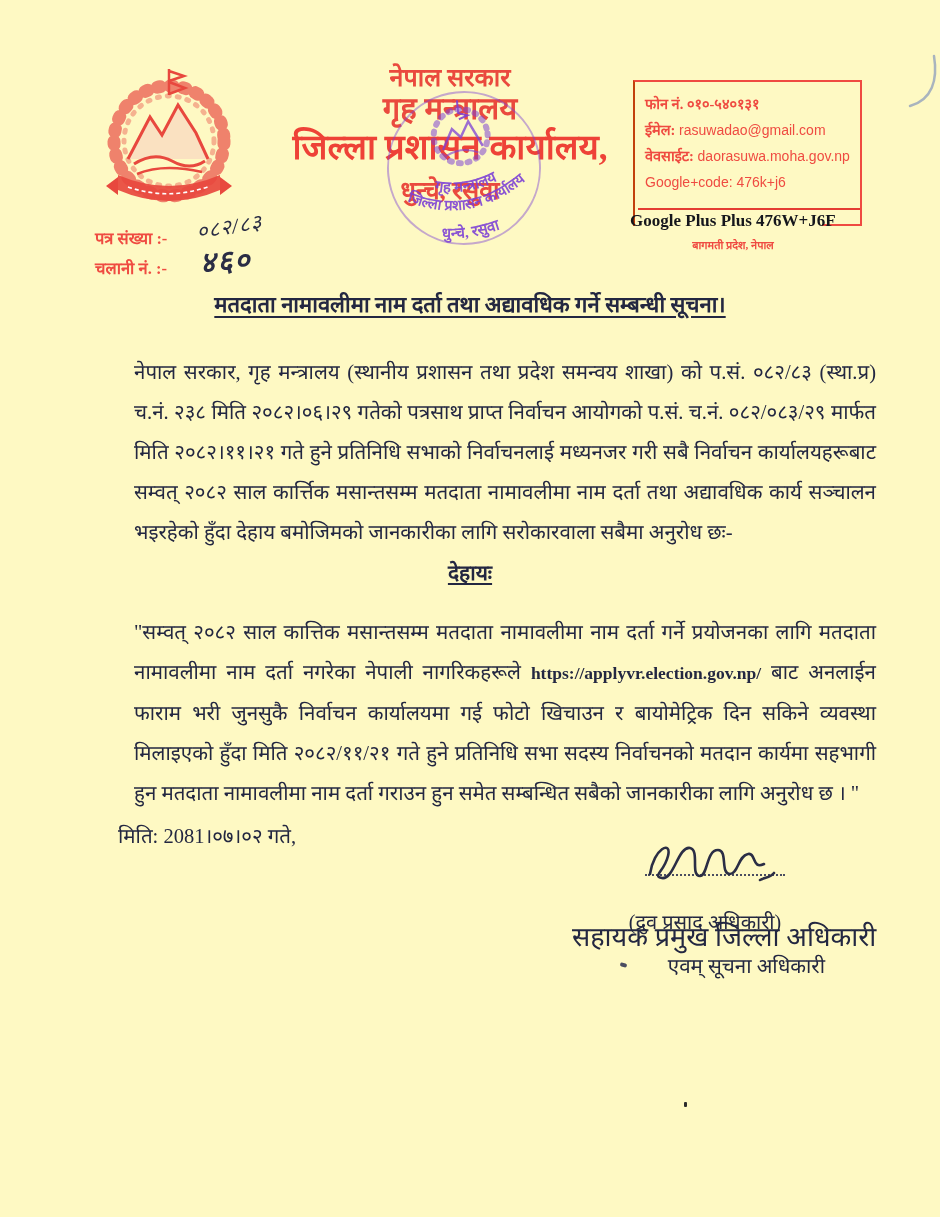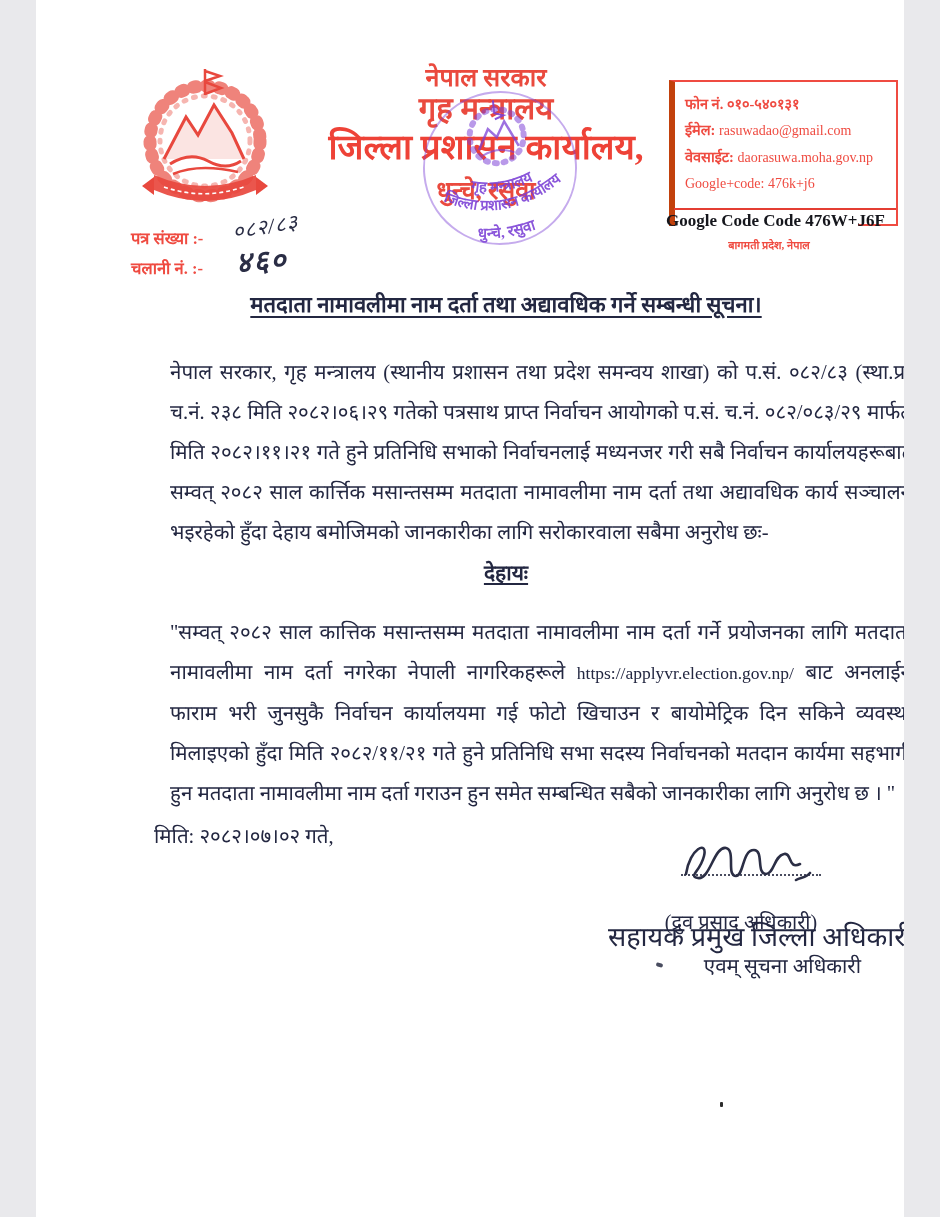--- a/index.html
+++ b/index.html
@@ -1,42 +1,42 @@
 <!DOCTYPE html>
 <html><head>
 <meta charset="utf-8">
 <style>
   html,body{margin:0;padding:0;background:#e9e9ec;}
   .page{
     position:relative;
-    width:868px;height:1217px;
+    width:940px;height:1217px;
     margin:0 auto;
-    background:#ffffff;
+    background:#fef9c3;
     overflow:hidden;
     font-family:"Liberation Serif","DejaVu Serif",serif;
     color:#232741;
   }
   
   .emblem{position:absolute;left:94px;top:60px;width:150px;height:152px;}
   .hdr{position:absolute;left:255px;top:64px;width:390px;text-align:center;z-index:2;}
   .hdr .gov{font-size:25px;font-weight:700;color:#ea4a3e;line-height:28px;}
   .hdr .min{font-size:31px;font-weight:700;color:#ea4a3e;line-height:34px;}
   .hdr .off{font-size:35px;font-weight:700;color:#ee4237;line-height:44px;white-space:nowrap;}
   .hdr .place{font-size:25px;font-weight:700;color:#ea4a3e;line-height:30px;margin-top:6px;}
   .stamp{position:absolute;left:378px;top:82px;width:172px;height:172px;z-index:5;opacity:.88;}
   .penmark{position:absolute;left:898px;top:52px;width:42px;height:62px;z-index:1;}
 
   
   .cbox{
     position:absolute;left:633px;top:80px;width:229px;height:146px;
-    border-top:2px solid #ef4b41;border-left:6px solid #c2410c;border-right:2px solid #ef4b41;
+    border-top:2px solid #ef4b41;border-left:2px solid #c2410c;border-right:2px solid #ef4b41;
     padding:9px 4px 0 10px;box-sizing:border-box;z-index:3;
   }
   .cbox .cl{font-size:14.5px;font-weight:700;color:#ef4b41;line-height:26px;white-space:nowrap;}
-  .cbox .lat{font-weight:400;font-family:Liberation Serif, serif;font-size:14px;}
+  .cbox .lat{font-weight:400;font-family:Liberation Sans, sans-serif;font-size:14px;}
   .boxfoot{position:absolute;left:822px;top:224px;width:38px;height:2px;background:#ef4b41;z-index:3;}
   .strike{position:absolute;left:638px;top:208px;width:222px;height:2px;background:#e43d33;z-index:6;}
   .pluscode{position:absolute;left:630px;top:211px;font-size:17px;font-weight:700;color:#15161c;z-index:7;white-space:nowrap;}
   .province{position:absolute;left:633px;top:237px;width:200px;text-align:center;font-size:11px;font-weight:700;color:#ef4b41;white-space:nowrap;}
 
   
   .reflabel{position:absolute;font-size:16.5px;font-weight:700;color:#ef4b41;white-space:nowrap;}
   .patra-label{left:95px;top:226px;}
   .chalani-label{left:95px;top:256px;}
   .hand{position:absolute;color:#2a2d45;font-style:italic;white-space:nowrap;}
@@ -45,21 +45,21 @@
 
   
   .title{position:absolute;left:0;top:288px;width:940px;text-align:center;
          font-size:22px;font-weight:700;text-decoration:underline;text-underline-offset:4px;}
   .para{position:absolute;left:118px;width:742px;font-size:20.5px;line-height:40px;
         text-align:justify;margin:16px;}
   .para1{top:336px;}
   .dehaya{position:absolute;left:0;top:558px;width:940px;text-align:center;
           font-size:21px;font-weight:700;text-decoration:underline;text-underline-offset:3px;}
   .quote{top:596px;}
-  .url{font-family:"Liberation Serif","DejaVu Serif",serif;font-size:17.5px;}
+  .url{font-family:"Liberation Serif","DejaVu Serif",serif;font-size:17.5px;font-weight:bold;}
 
   .dateblk{position:absolute;left:118px;top:818px;font-size:20.5px;line-height:36px;}
 
   
   .sig{position:absolute;left:640px;top:836px;width:150px;height:50px;z-index:2;}
   .sigline{position:absolute;left:645px;top:874px;width:140px;border-bottom:2px dotted #4a4d60;}
   .sname{position:absolute;left:585px;top:884px;width:240px;text-align:center;font-size:20px;white-space:nowrap;margin-top:24px;}
   .stitle1{position:absolute;left:572px;top:917px;width:256px;text-align:right;font-size:27px;white-space:nowrap;}
   .stitle2{position:absolute;left:585px;top:951px;width:240px;text-align:right;font-size:20.5px;white-space:nowrap;}
   .pendot{position:absolute;left:620px;top:963px;width:7px;height:4px;background:#4a4d60;border-radius:2px;transform:rotate(18deg);}
@@ -121,42 +121,42 @@
   </svg>
 
   <div class="cbox">
     <div class="cl">फोन नं. ०१०-५४०१३१</div>
     <div class="cl"><span>ईमेल:</span> <span class="lat">rasuwadao@gmail.com</span></div>
     <div class="cl"><span>वेवसाईट:</span> <span class="lat">daorasuwa.moha.gov.np</span></div>
     <div class="cl lat" style="color:#ef4b41;">Google+code: 476k+j6</div>
   </div>
   <div class="boxfoot"></div>
   <div class="strike"></div>
-  <div class="pluscode">Google Code Code 476W+J6F</div>
+  <div class="pluscode">Google Plus Plus 476W+J6F</div>
   <div class="province">बागमती प्रदेश, नेपाल</div>
 
   <div class="reflabel patra-label">पत्र संख्या :-</div>
   <div class="hand patra-value">०८२/८३</div>
   <div class="reflabel chalani-label">चलानी नं. :-</div>
   <div class="hand chalani-value">४६०</div>
 
   <div class="title">मतदाता नामावलीमा नाम दर्ता तथा अद्यावधिक गर्ने सम्बन्धी सूचना।</div>
 
   <p class="para para1">नेपाल सरकार, गृह मन्त्रालय (स्थानीय प्रशासन तथा प्रदेश समन्वय शाखा) को प.सं. ०८२/८३ (स्था.प्र) च.नं. २३८ मिति २०८२।०६।२९ गतेको पत्रसाथ प्राप्त निर्वाचन आयोगको प.सं. च.नं. ०८२/०८३/२९ मार्फत मिति २०८२।११।२१ गते हुने प्रतिनिधि सभाको निर्वाचनलाई मध्यनजर गरी सबै निर्वाचन कार्यालयहरूबाट सम्वत् २०८२ साल कार्त्तिक मसान्तसम्म मतदाता नामावलीमा नाम दर्ता तथा अद्यावधिक कार्य सञ्चालन भइरहेको हुँदा देहाय बमोजिमको जानकारीका लागि सरोकारवाला सबैमा अनुरोध छः-</p>
 
   <div class="dehaya">देहायः</div>
 
   <p class="para quote">
     <span>"सम्वत् २०८२ साल कात्तिक मसान्तसम्म मतदाता नामावलीमा नाम दर्ता गर्ने प्रयोजनका लागि मतदाता नामावलीमा नाम दर्ता नगरेका नेपाली नागरिकहरूले</span>
     <span class="url">https://applyvr.election.gov.np/</span>
     <span>बाट अनलाईन फाराम भरी जुनसुकै निर्वाचन कार्यालयमा गई फोटो खिचाउन र बायोमेट्रिक दिन सकिने व्यवस्था मिलाइएको हुँदा मिति २०८२/११/२१ गते हुने प्रतिनिधि सभा सदस्य निर्वाचनको मतदान कार्यमा सहभागी हुन मतदाता नामावलीमा नाम दर्ता गराउन हुन समेत सम्बन्धित सबैको जानकारीका लागि अनुरोध छ । "</span>
   </p>
 
   <div class="dateblk">
-    <div>मिति: २०८२।०७।०२ गते,</div>
+    <div>मिति: 2081।०७।०२ गते,</div>
   </div>
 
   <svg class="sig" viewBox="0 0 150 50">
     <path d="M10 38 C14 12 32 4 28 20 C24 36 12 40 22 42 C34 44 38 10 50 12 C60 14 50 40 60 40 C68 40 66 14 78 14 C88 14 80 38 90 38 C98 38 98 20 108 18 C116 16 112 34 124 28 M120 44 c5 -3 10 -2 14 -7" stroke="#2b2e45" stroke-width="2.6" fill="none" stroke-linecap="round"></path>
   </svg>
   <div class="sigline"></div>
   <div class="sname">(द्रुव प्रसाद अधिकारी)</div>
   <div class="stitle1">सहायक प्रमुख जिल्ला अधिकारी</div>
   <div class="stitle2">एवम् सूचना अधिकारी</div>
   <div class="pendot"></div>

